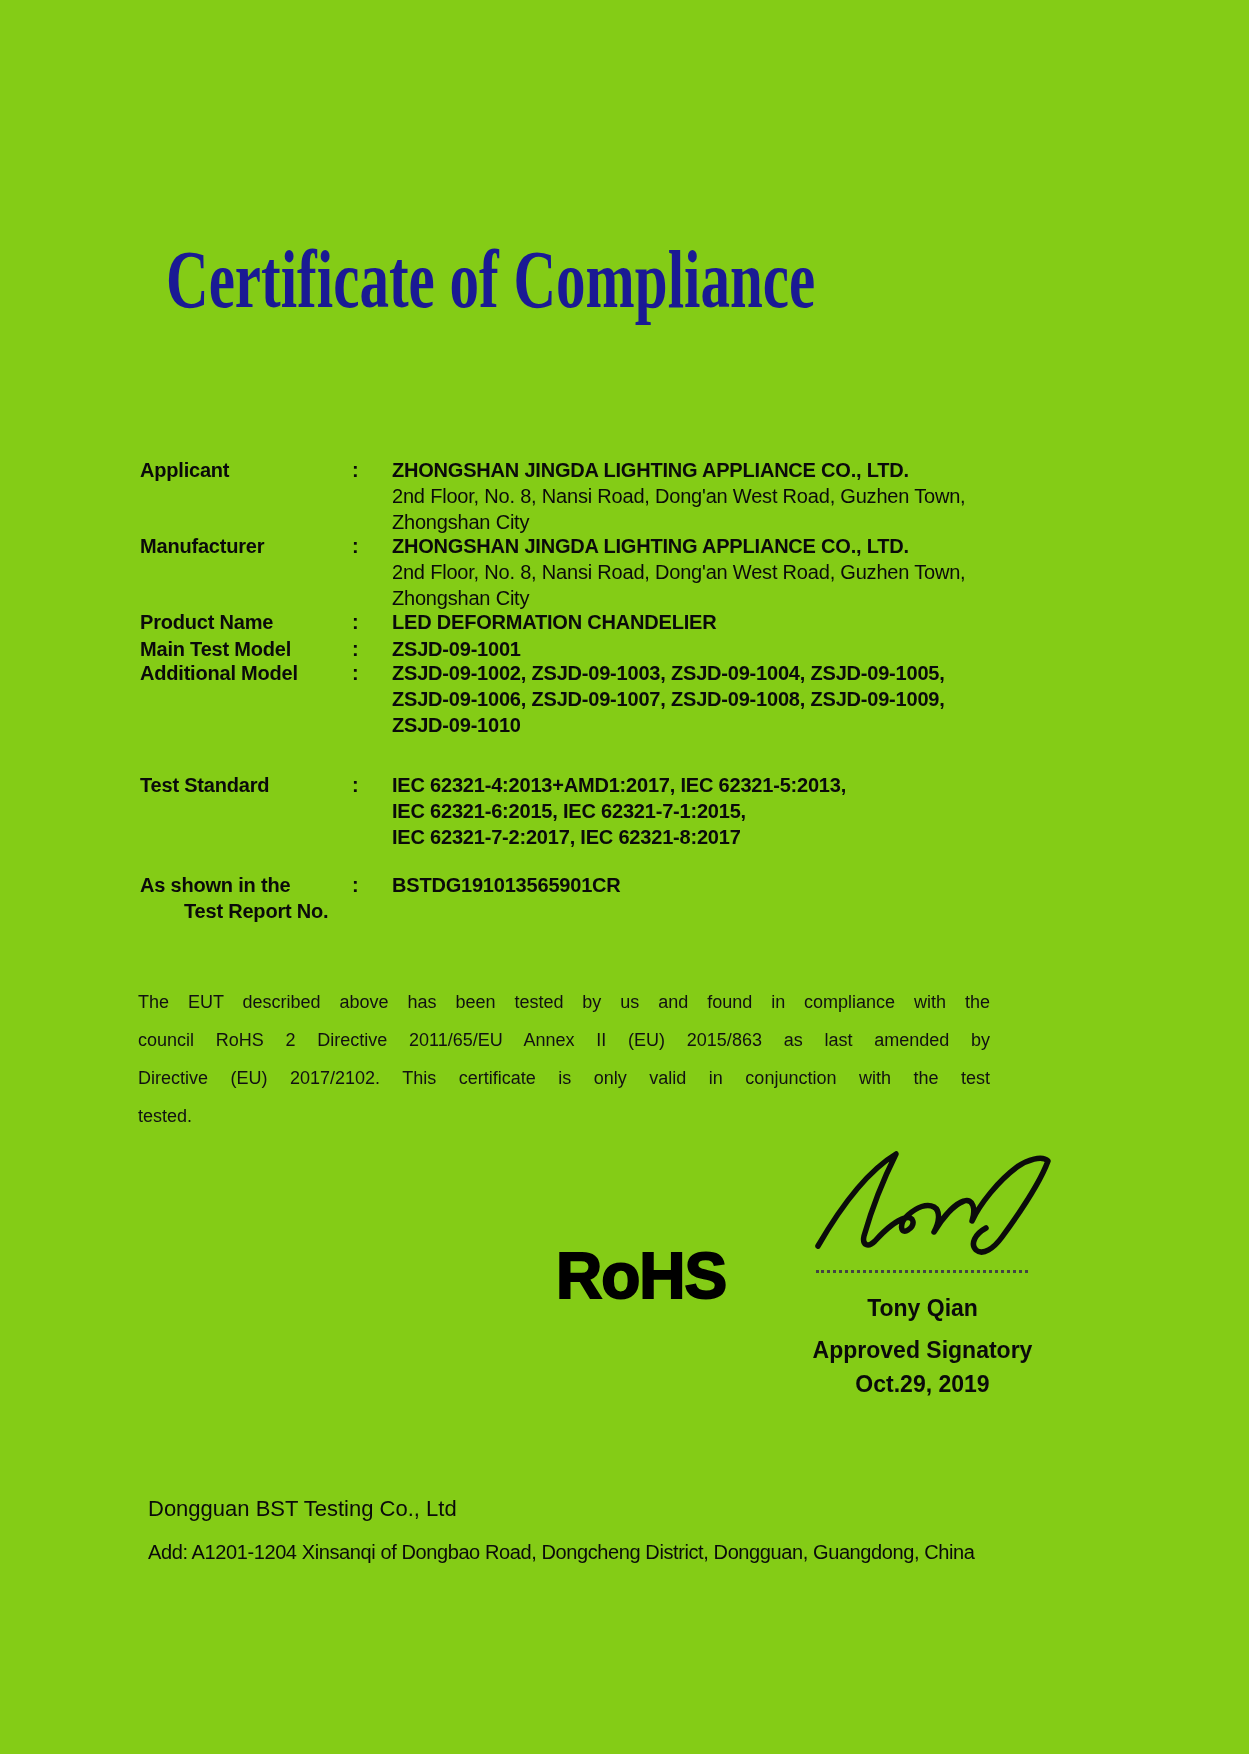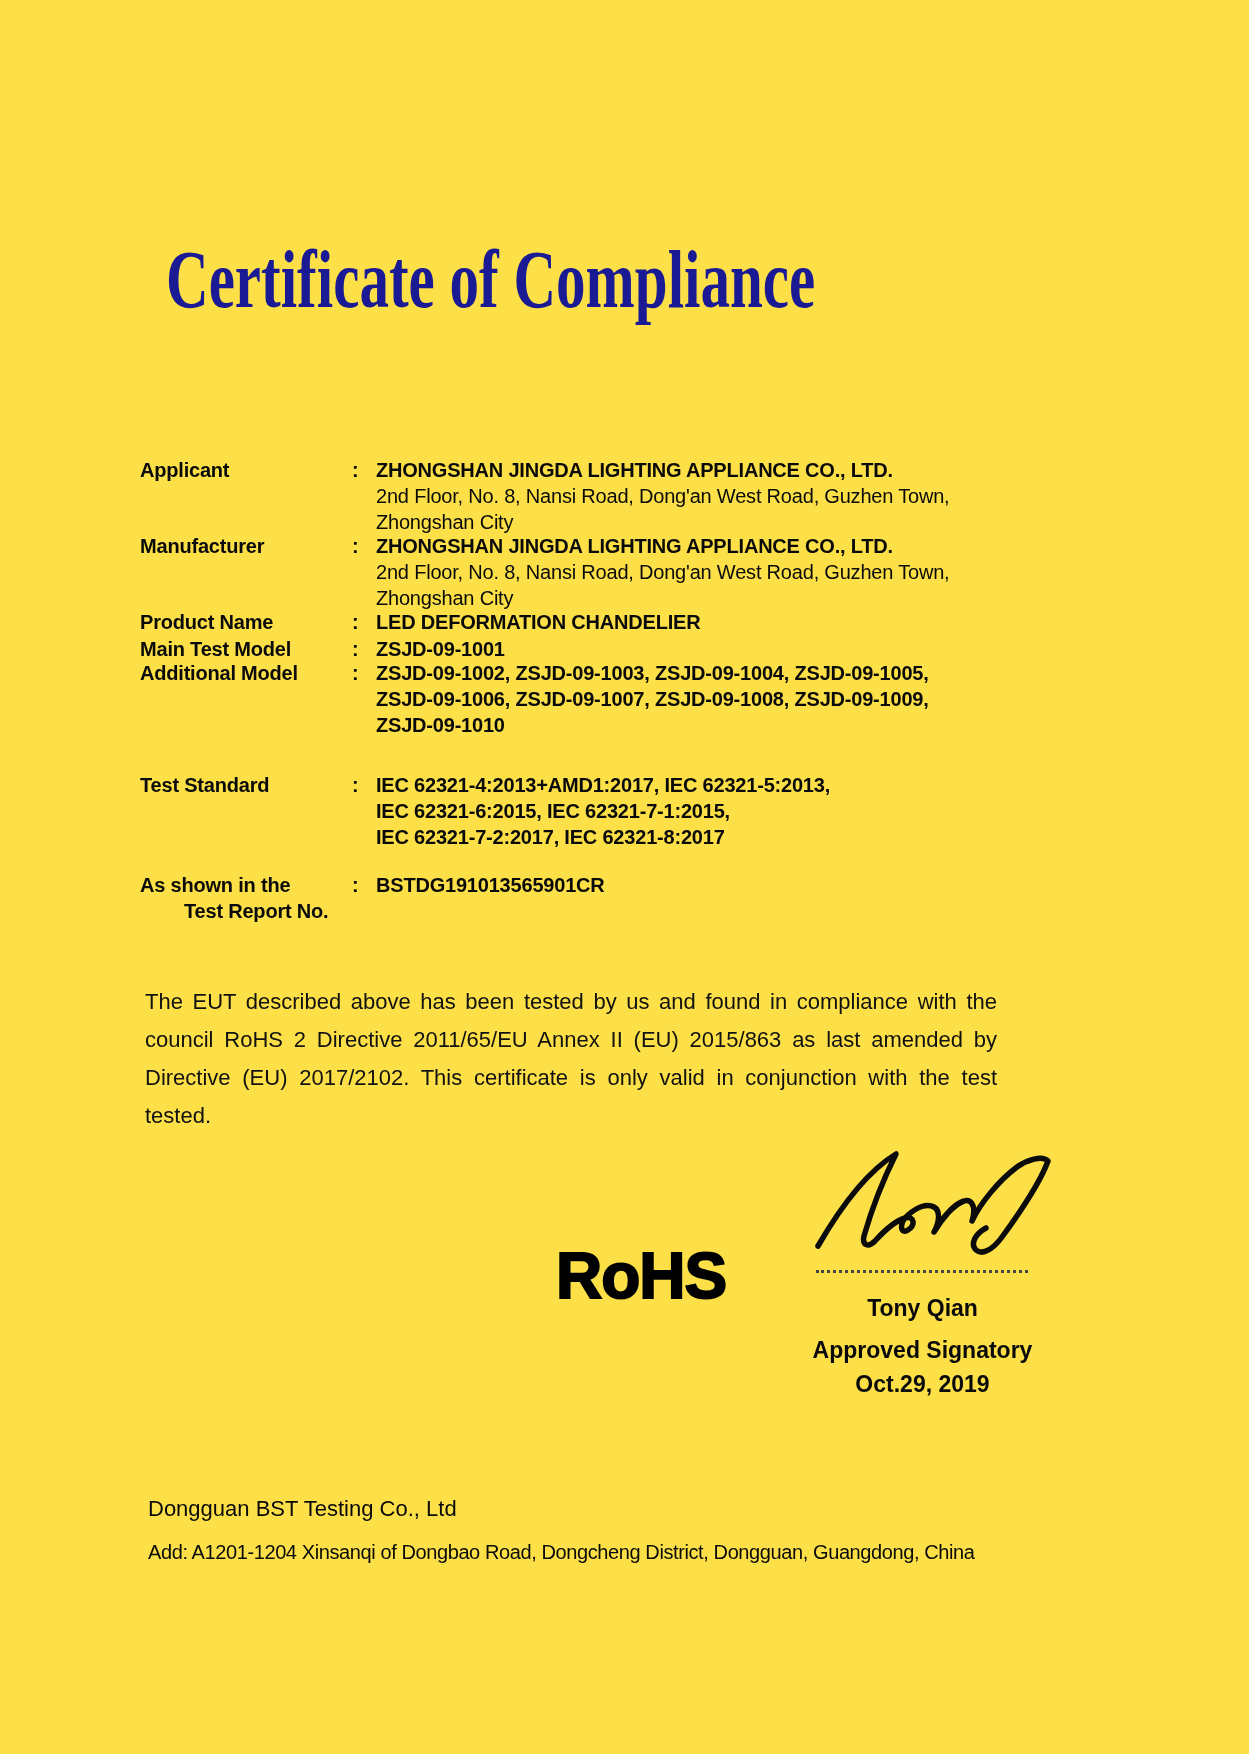--- a/index.html
+++ b/index.html
@@ -1,20 +1,20 @@
 <!DOCTYPE html>
 <html><head>
 <meta charset="utf-8">
 <style>
   html,body{margin:0;padding:0;background:#ffffff;}
   .page{
     position:relative;
     width:1249px;
     height:1754px;
-    background:#fde047;
+    background:#84cc16;
     font-family:"Liberation Sans","DejaVu Sans",sans-serif;
     color:#0a0a0a;
     overflow:hidden;
   }
   .abs{position:absolute;}
   .doc-title{
     left:166px; top:235px;
     font-family:"Liberation Serif","DejaVu Serif",serif;
     font-weight:bold;
     font-size:82px;
@@ -28,25 +28,25 @@
     left:172px; top:383px;
     font-size:25px; font-weight:bold; letter-spacing:-0.5px;
     line-height:30px; white-space:nowrap;
   }
   .certnum .val{margin-left:10px;}
   .inforow{left:140px; font-size:20px; line-height:26px; letter-spacing:-0.2px; width:1000px;}
   .inforow .lbl{position:absolute; left:0; top:0; font-weight:bold; white-space:nowrap;}
   .inforow .lbl2{position:absolute; left:0; top:26px; font-weight:bold; white-space:nowrap;margin-left:44px;}
   .inforow .colon{position:absolute; left:212px; top:0; font-weight:bold;}
   .inforow .val{position:absolute; left:236px; top:0; width:700px;}
-  .inforow .val div{white-space:nowrap;}
+  .inforow .val div{white-space:nowrap;margin-left:16px;}
   .b{font-weight:bold;}
   .statement{
-    left:145px; top:983px; width:852px;
-    font-size:22px; line-height:38px; color:#111111;
+    left:138px; top:983px; width:852px;
+    font-size:18px; line-height:38px; color:#111111;
   }
   .statement .just{text-align:justify; text-align-last:justify;}
   .rohs{
     left:556px; top:1244px;
     font-size:64px; font-weight:bold; line-height:64px;
     letter-spacing:-1px; color:#000;
     -webkit-text-stroke:2px #000;
     white-space:nowrap;
   }
   .sig-svg{left:812px; top:1146px;}

